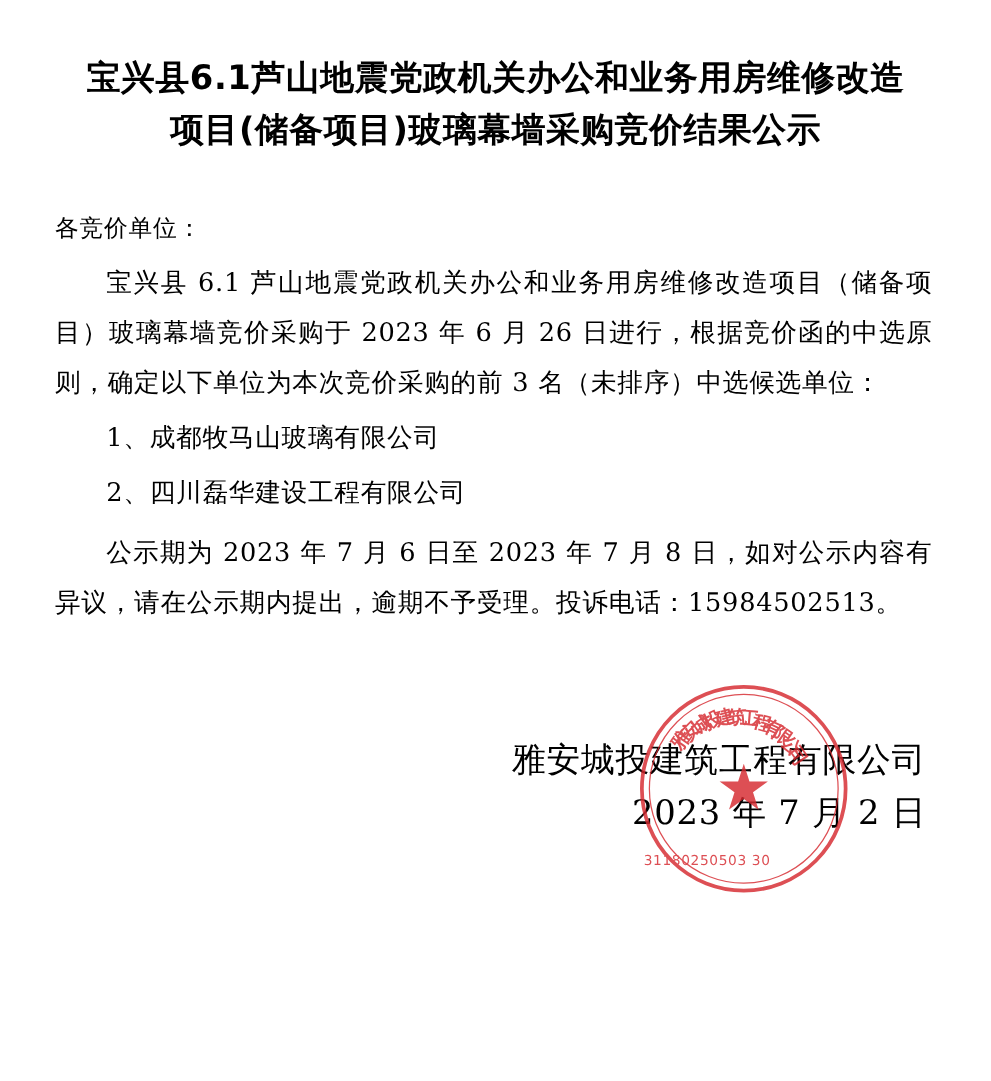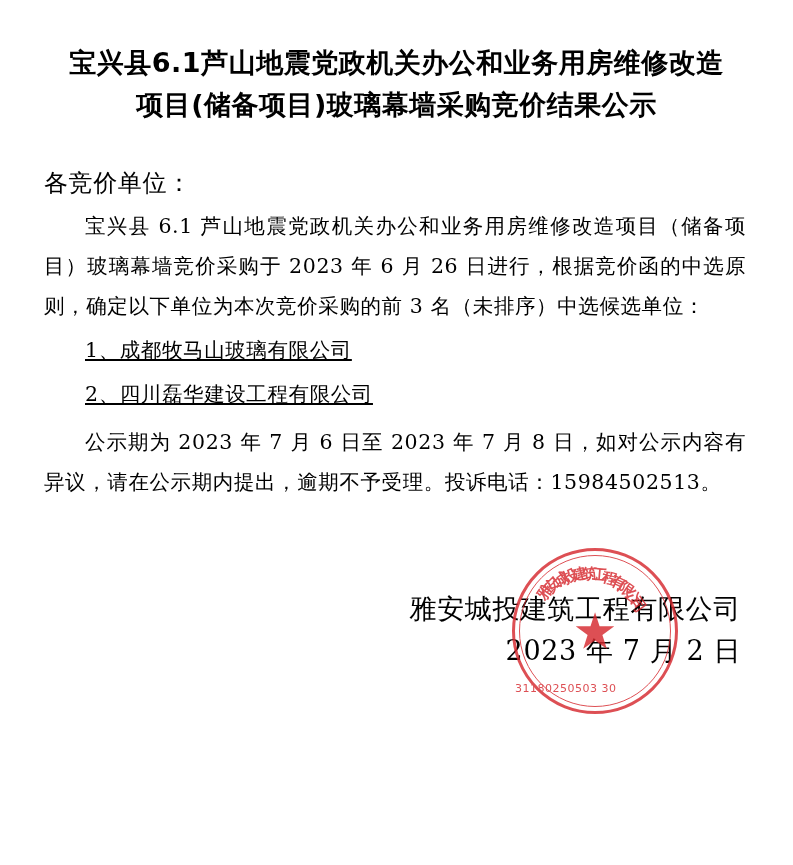--- a/index.html
+++ b/index.html
@@ -34,42 +34,41 @@
     margin: 14px 18px 0 18px;
     color: #000;
   }
   .title-line {
     display: block;
     white-space: nowrap;
   }
 
   .salutation {
     margin-top: 40px;
-    font-size: 24px;
+    font-size: 19px;
     line-height: 34px;
     letter-spacing: 0.6px;
   }
 
   .para {
     font-size: 20.5px;
     line-height: 40px;
     letter-spacing: 0.6px;
     text-align: justify;
     text-justify: inter-ideograph;
     margin: 6px 3px 0 0;
   }
   .para.indent {
     text-indent: 2em;
   }
 
   .list {
     margin: 2px 0 0 0;
     padding: 0;
     list-style: none;
-    text-decoration: underline;
   }
   .list li {
     font-size: 20.5px;
     line-height: 44px;
     letter-spacing: 0.6px;
     text-indent: 2em;
   }
 
   .signature-block {
     position: absolute;

